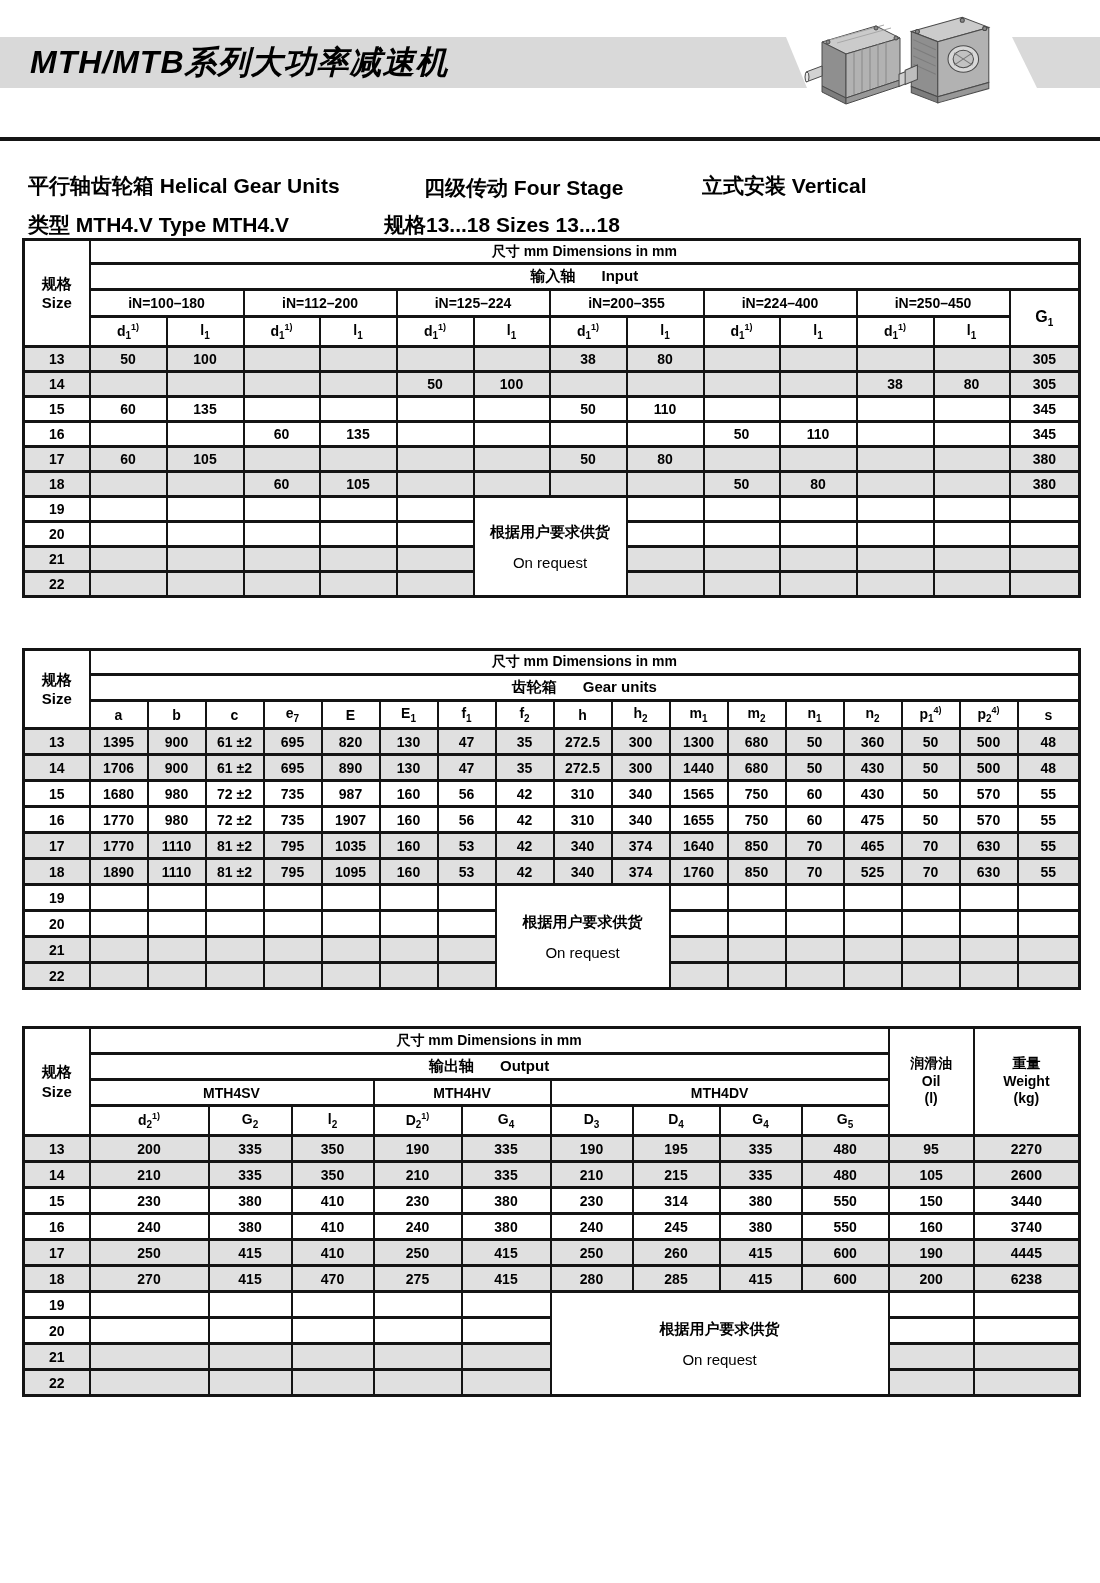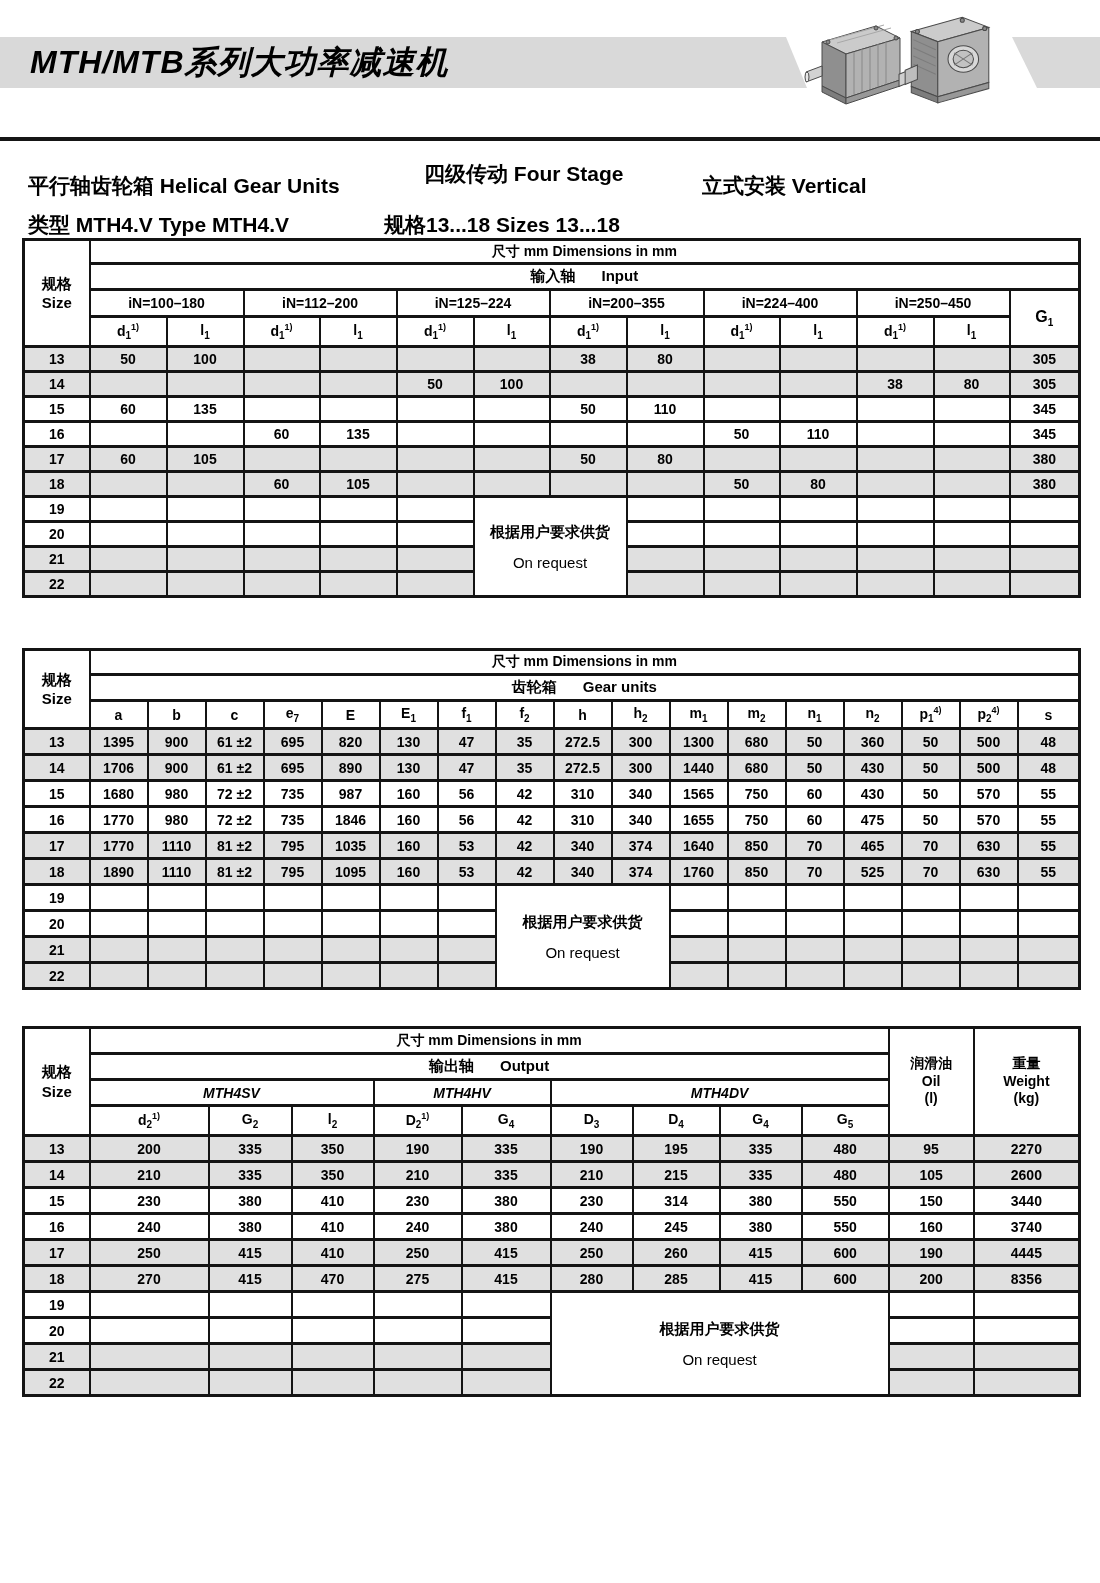--- a/index.html
+++ b/index.html
@@ -30,21 +30,21 @@
     white-space:nowrap;
   }
   .gearbox { position:absolute; }
   #gearbox-1 { left:803px; top:16px; width:102px; height:92px; }
   #gearbox-2 { left:897px; top:9px;  width:102px; height:99px; }
 
   .rule { position:absolute; left:0; top:137px; width:1100px; height:4px; background:#151515; }
 
   .st { position:absolute; font-size:21px; font-weight:bold; white-space:nowrap;margin-top:19px; }
   #st-a { left:28px;  top:153px; }
-  #st-b { left:424px; top:141px; }
+  #st-b { left:424px; top:155px; }
   #st-c { left:702px; top:153px; }
   #st-d { left:28px;  top:192px; }
   #st-e { left:384px; top:192px; }
 
   
   .tblwrap { position:absolute; left:22px; }
   #t1-wrap { top:238px; }
   #t2-wrap { top:648px; }
   #t3-wrap { top:1026px; }
 
@@ -63,21 +63,21 @@
   sub { font-size:10px; }
   sup { font-size:9px; }
 
   #t1 thead tr:nth-child(1){height:24px;} #t1 thead tr:nth-child(2){height:26px;}
   #t1 thead tr:nth-child(3){height:27px;} #t1 thead tr:nth-child(4){height:30px;}
   #t1 tbody tr{height:25px;}
   #t2 thead tr:nth-child(1){height:25px;} #t2 thead tr:nth-child(2){height:26px;}
   #t2 thead tr:nth-child(3){height:28px;}
   #t2 tbody tr{height:26px;}
   #t3 thead tr:nth-child(1){height:26px;} #t3 thead tr:nth-child(2){height:26px;}
-  #t3 thead tr:nth-child(3){height:26px;font-style:italic;} #t3 thead tr:nth-child(4){height:30px;}
+  #t3 thead tr:nth-child(3){height:26px;} #t3 thead tr:nth-child(4){height:30px;}
   #t3 tbody tr{height:26px;}
 
   .size-head { font-size:15px; line-height:1.3; }
   .dim-head  { font-size:14px; }
   .sec-head  { font-size:15px; }
   .sec-head .en { margin-left:26px; }
   .big-label { font-size:16px; }
   .oil-head, .weight-head { font-size:14px; line-height:1.25; }
 
   tbody tr.g td { background:#e0e0e0; }
@@ -474,21 +474,21 @@
           <td>50</td>
           <td>570</td>
           <td>55</td>
         </tr>
         <tr>
           <td class="size-cell">16</td>
           <td>1770</td>
           <td>980</td>
           <td>72 ±2</td>
           <td>735</td>
-          <td>1846</td>
+          <td>1907</td>
           <td>160</td>
           <td>56</td>
           <td>42</td>
           <td>310</td>
           <td>340</td>
           <td>1655</td>
           <td>750</td>
           <td>60</td>
           <td>475</td>
           <td>50</td>
@@ -740,21 +740,21 @@
           <td>270</td>
           <td>415</td>
           <td>470</td>
           <td>275</td>
           <td>415</td>
           <td>280</td>
           <td>285</td>
           <td>415</td>
           <td>600</td>
           <td>200</td>
-          <td>8356</td>
+          <td>6238</td>
         </tr>
         <tr>
           <td class="size-cell">19</td>
           <td></td>
           <td></td>
           <td></td>
           <td></td>
           <td></td>
           <td class="note-cell" rowspan="4" colspan="4">
             <div class="note-zh">根据用户要求供货</div>

